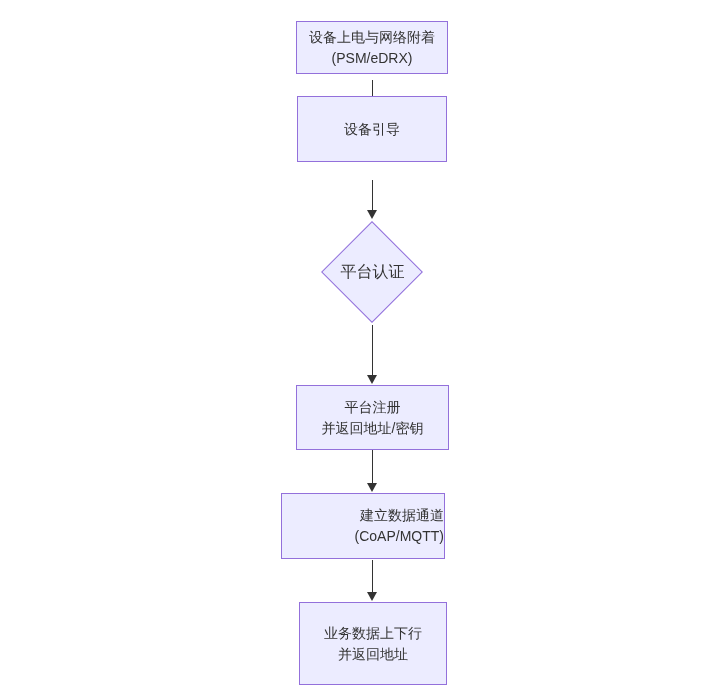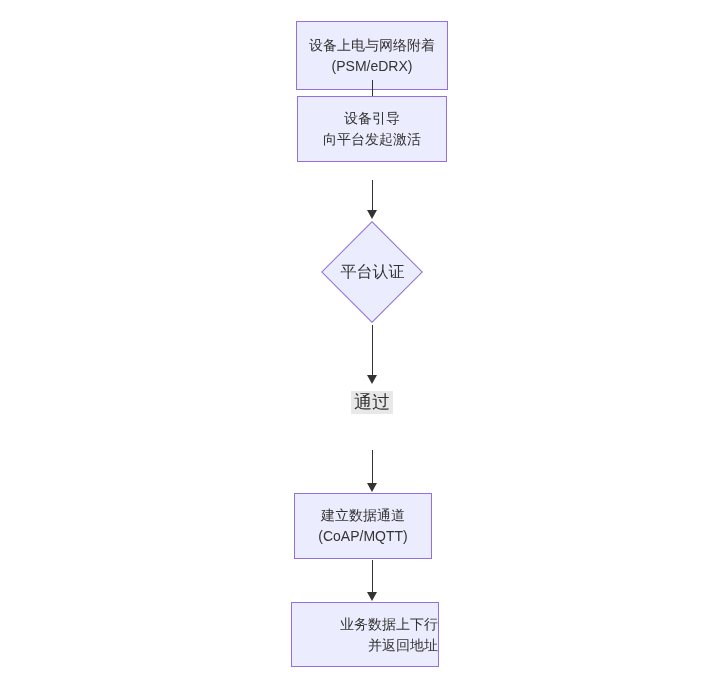--- a/index.html
+++ b/index.html
@@ -100,65 +100,68 @@
     padding: 2px 3px;
     white-space: nowrap;
     margin-top: 48px;
   }
 </style>
 </head>
 <body>
 
 <div class="canvas">
 
-  <div class="node" style="left:296px; top:21px; width:152px; height:69px;">
+  <div class="node" style="left:296px; top:21px; width:152px; height:53px;">
     <span>设备上电与网络附着</span>
     <span>(PSM/eDRX)</span>
   </div>
 
   <div class="arrow" style="left:372px; top:80px; height:32px;">
     <div class="shaft"></div>
     <div class="head"></div>
   </div>
 
   <div class="node" style="left:297px; top:96px; width:150px; height:66px;">
     <span>设备引导</span>
-    <span>向平台发起激活</span>
   </div>
 
   <div class="arrow" style="left:372px; top:180px; height:39px;">
     <div class="shaft"></div>
     <div class="head"></div>
   </div>
 
   <div class="diamond-wrap">
     <div class="diamond-shape"></div>
     <div class="diamond-label">平台认证</div>
   </div>
 
   <div class="arrow" style="left:372px; top:325px; height:59px;">
     <div class="shaft"></div>
     <div class="head"></div>
   </div>
   <div class="edge-label" style="left:372px; top:343px;">通过</div>
 
+  <div class="node" style="left:296px; top:385px; width:153px; height:65px;">
+    <span>平台注册</span>
+    <span>并返回地址/密钥</span>
+  </div>
 
   <div class="arrow" style="left:372px; top:450px; height:42px;">
     <div class="shaft"></div>
     <div class="head"></div>
   </div>
 
-  <div class="node" style="left:294px; top:493px; width:138px; height:66px;">
+  <div class="node" style="left:281px; top:493px; width:164px; height:66px;align-items:flex-end;">
     <span>建立数据通道</span>
     <span>(CoAP/MQTT)</span>
   </div>
 
   <div class="arrow" style="left:372px; top:560px; height:41px;">
     <div class="shaft"></div>
     <div class="head"></div>
   </div>
 
-  <div class="node" style="left:291px; top:602px; width:148px; height:65px;align-items:flex-end;">
+  <div class="node" style="left:299px; top:602px; width:148px; height:83px;">
     <span>业务数据上下行</span>
     <span>并返回地址</span>
   </div>
 
 </div>
 
 </body></html>

